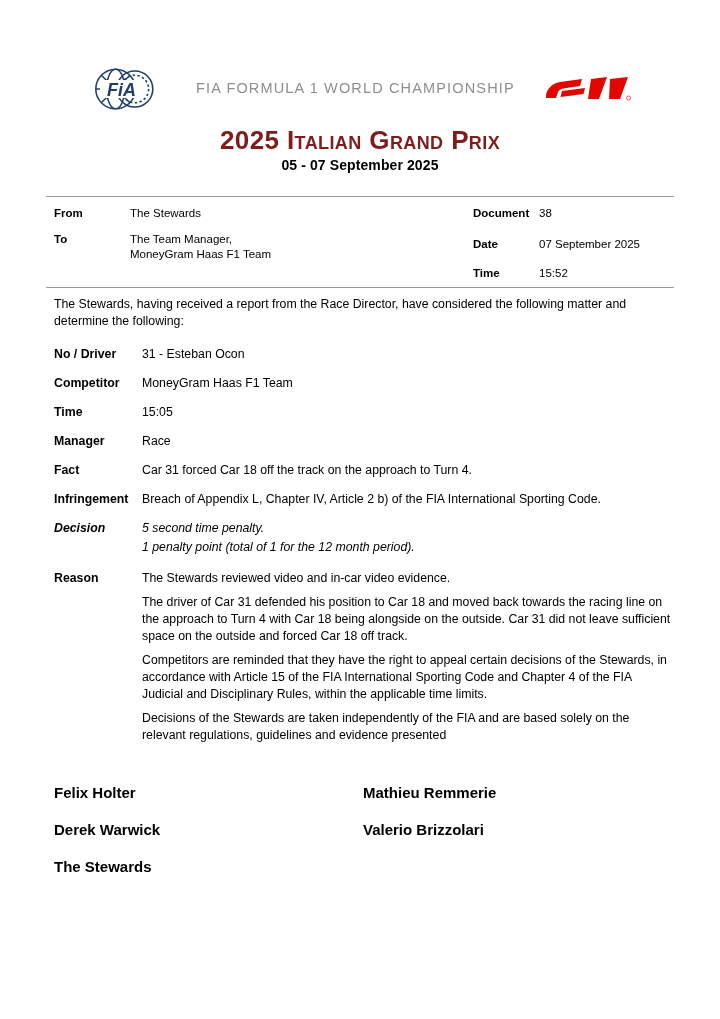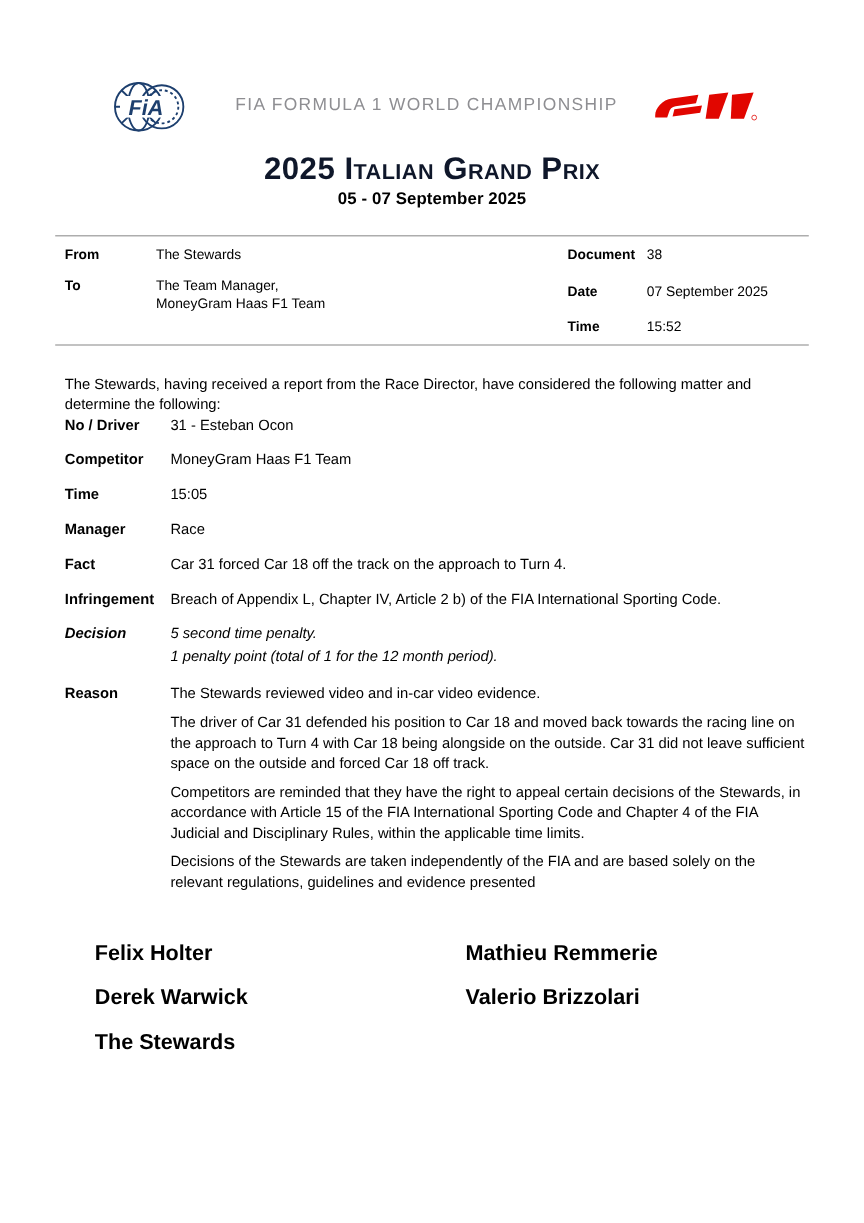--- a/index.html
+++ b/index.html
@@ -62,21 +62,21 @@
     top: 126px;
     width: 720px;
     text-align: center;
   }
   .event-title {
     font-size: 26px;
     font-weight: bold;
     font-variant: small-caps;
     letter-spacing: 0.4px;
     line-height: 1.08;
-    color: #0f172a;
+    color: #7f1d1d;
   }
   .event-dates {
     margin-top: 3px;
     font-size: 14px;
     font-weight: bold;
     letter-spacing: 0.1px;
   }
 
   
   .rule {
@@ -118,21 +118,21 @@
     line-height: 1.35;
   }
   .meta-value .line2 { display: block; }
   .meta-right .meta-row:nth-child(1) { margin-bottom: 15px; }
   .meta-right .meta-row:nth-child(2) { margin-bottom: 14px; }
 
   
   .intro {
     position: absolute;
     left: 54px;
-    top: 312px;
+    top: 296px;
     width: 600px;
     font-size: 12.3px;
     line-height: 1.36;
   }
 
   
   .fields {
     position: absolute;
     left: 54px;
     top: 346px;
@@ -177,23 +177,22 @@
     left: 54px;
     top: 784px;
     width: 620px;
   }
   .sig-row {
     position: relative;
     height: 37px;
   }
   .sig-name {
     position: absolute;
-    font-size: 18px;
-    font-weight: bold;
-    margin-left: 25px;
+    font-size: 15px;
+    font-weight: bold;
   }
   .sig-left { left: 0; }
   .sig-right { left: 309px; }
 </style>
 </head>
 <body>
 
 <div class="page">
 
   <div class="header">

